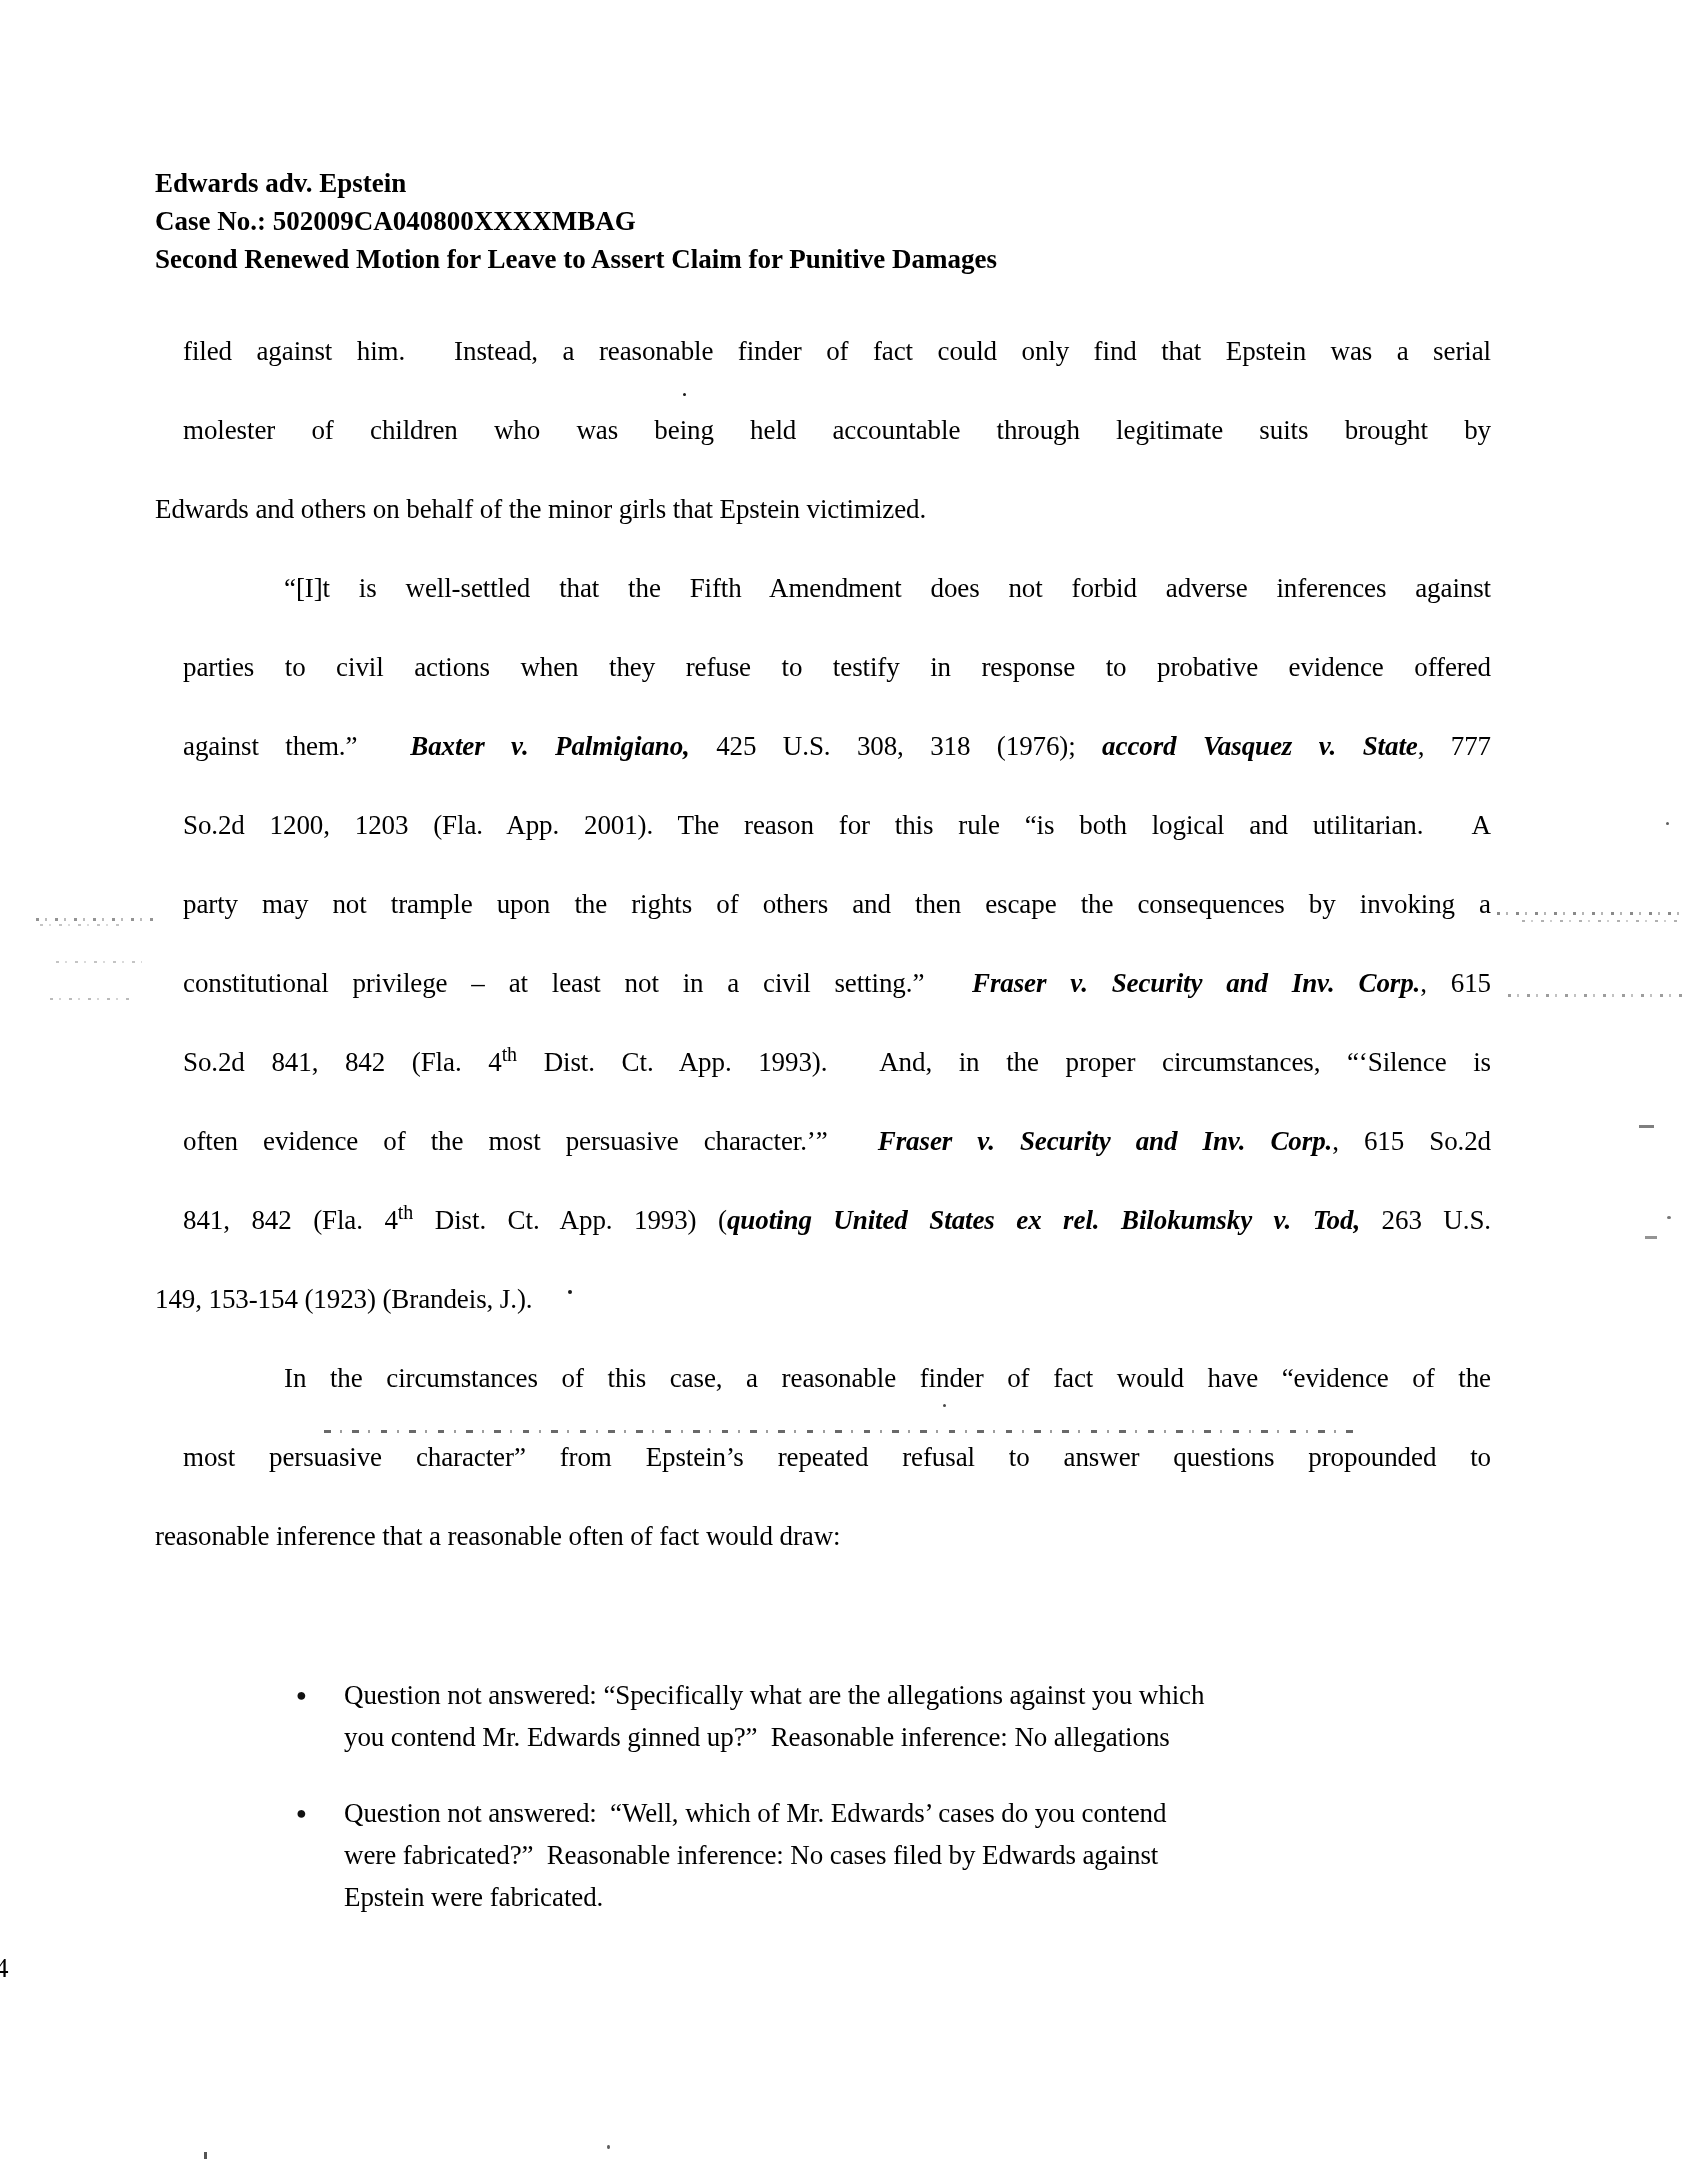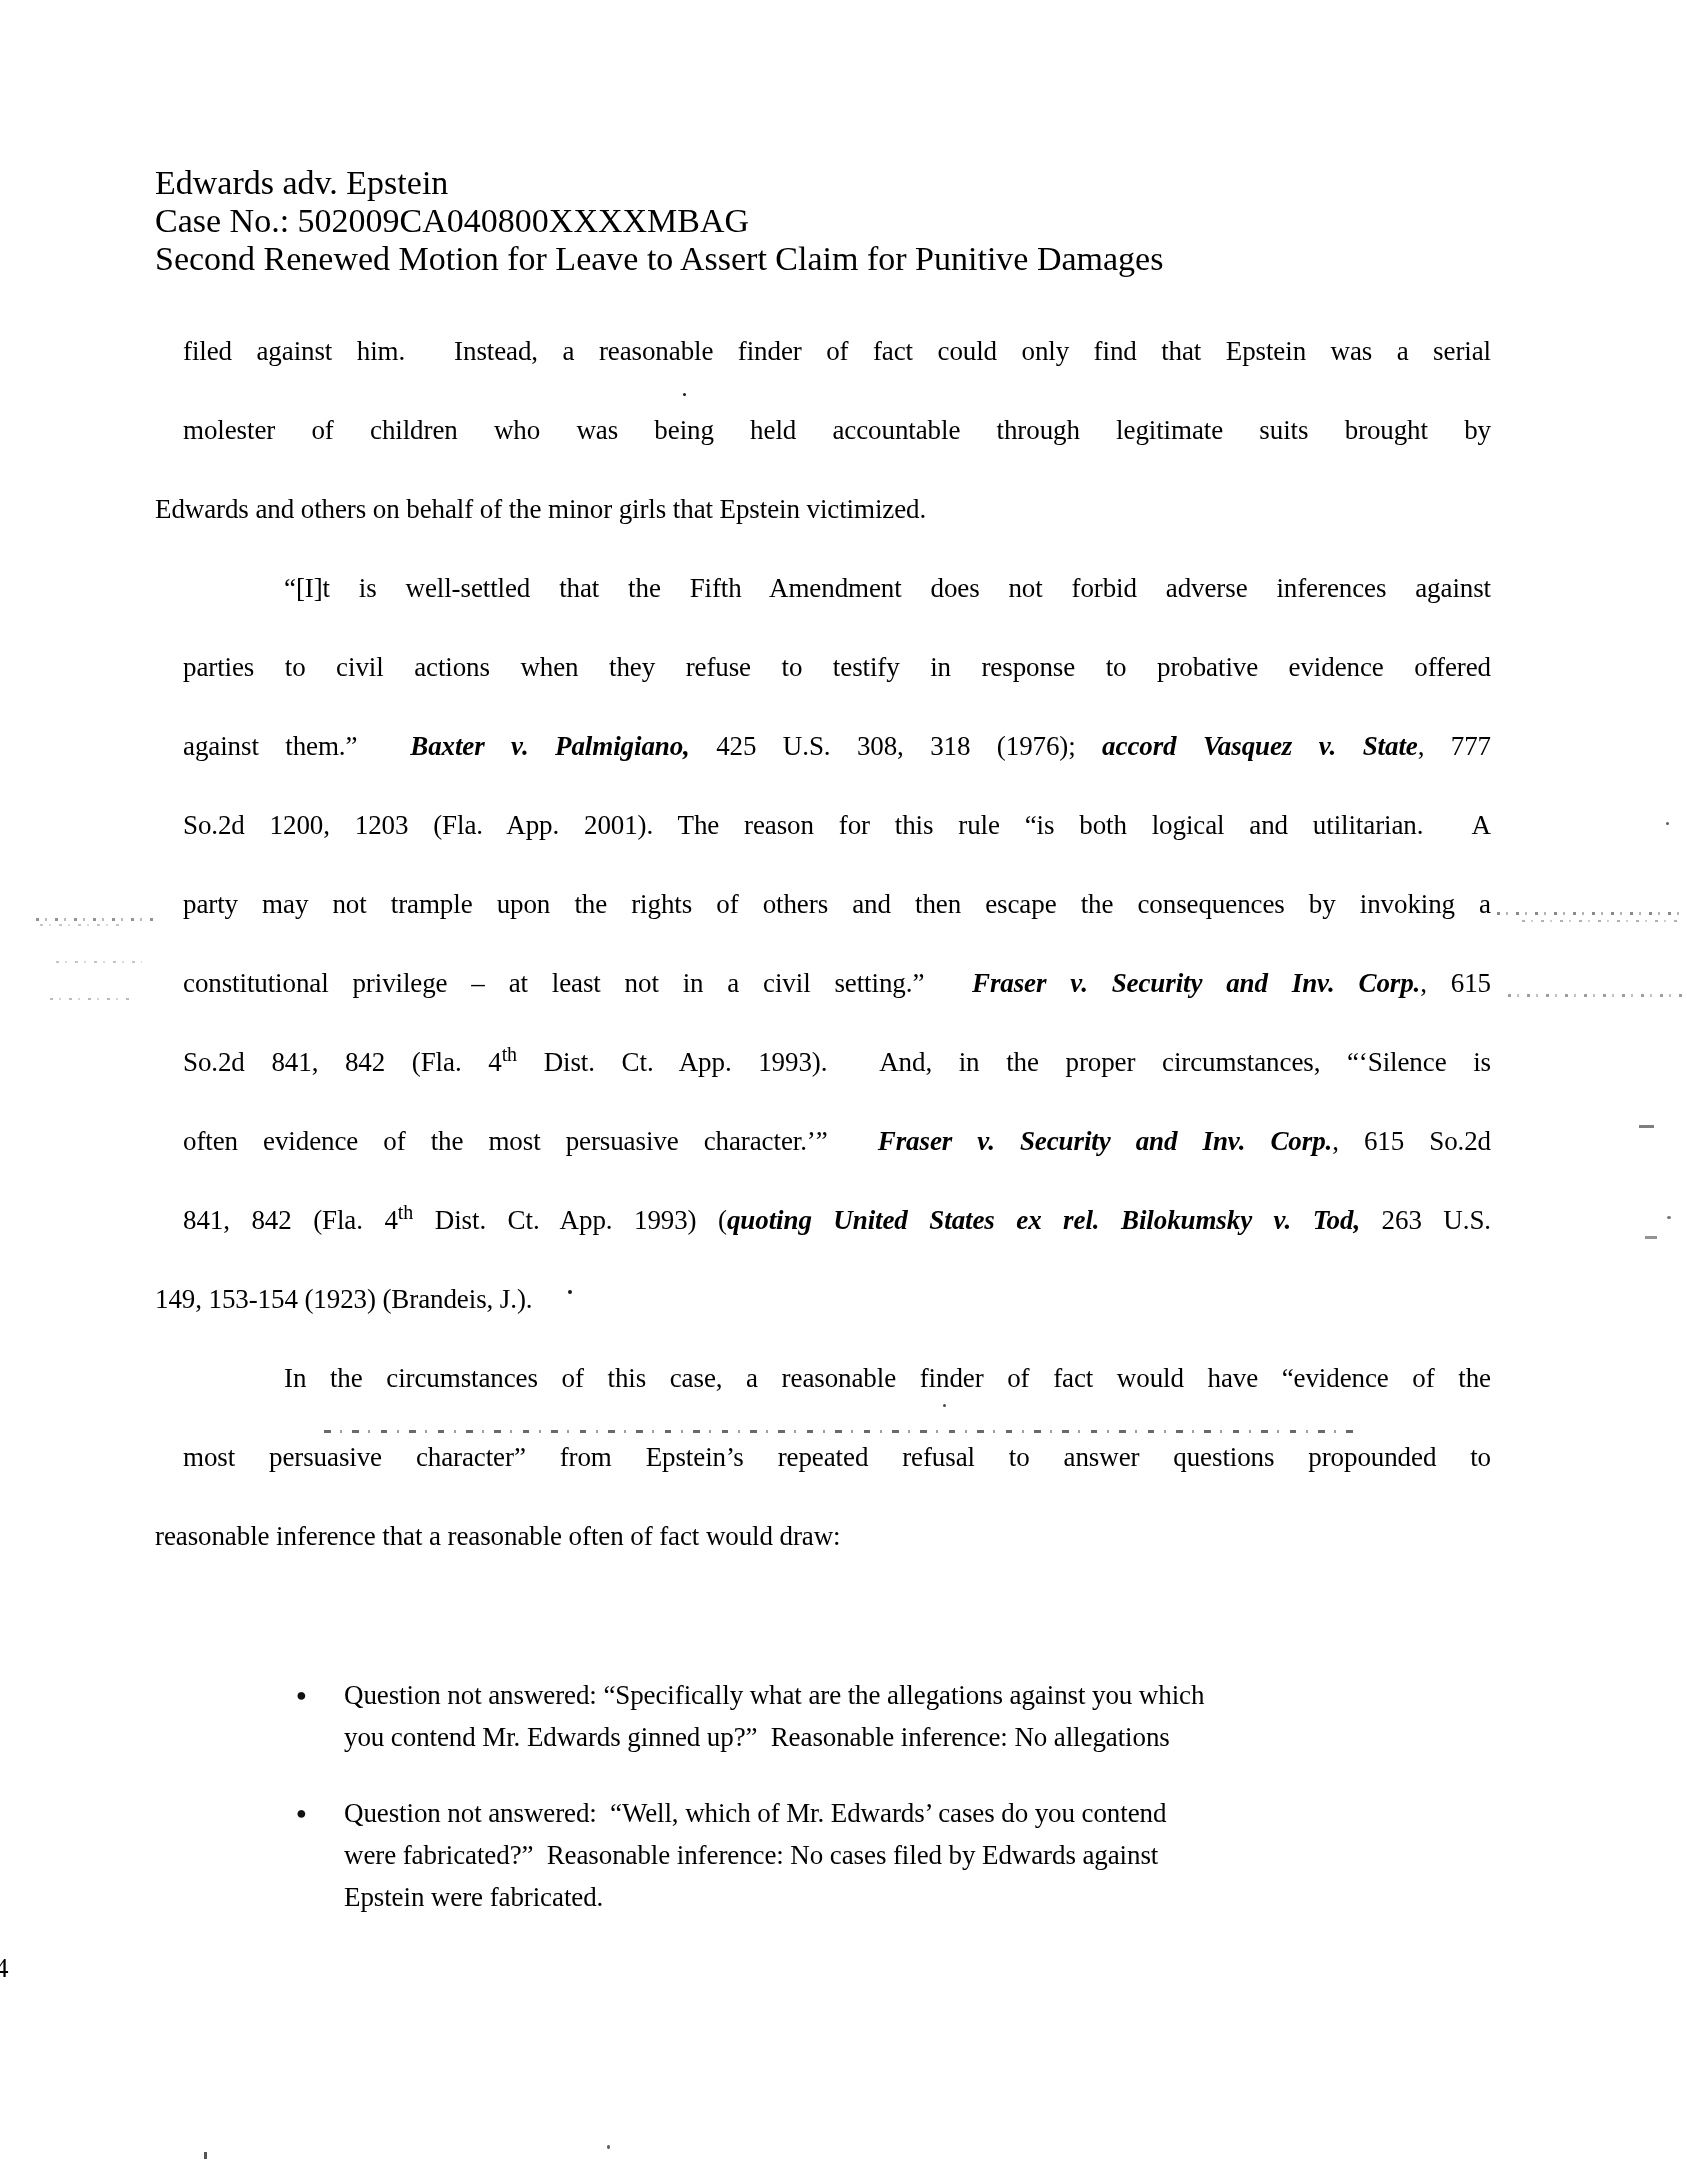--- a/index.html
+++ b/index.html
@@ -11,21 +11,21 @@
     position: relative;
     font-family: "Liberation Serif", serif;
     color: #000;
     -webkit-font-smoothing: antialiased;
   }
   .page { position: absolute; inset: 0; background: #fff; overflow: hidden; }
 
   
   .doc-header {
     position: absolute; left: 155px; top: 164px;
-    font-weight: normal; font-size: 34px;
+    font-weight: bold; font-size: 27px;
   }
   .h-line { line-height: 38px; white-space: pre; }
 
   
   .doc-body {
     position: absolute; left: 155px; top: 312px; width: 1336px;
     font-size: 27px; letter-spacing: -0.1px;
   }
   .line { line-height: 79px; white-space: pre; }
   .line.j { white-space: pre-wrap; text-align: justify; text-align-last: justify; margin-left: 28px; }

